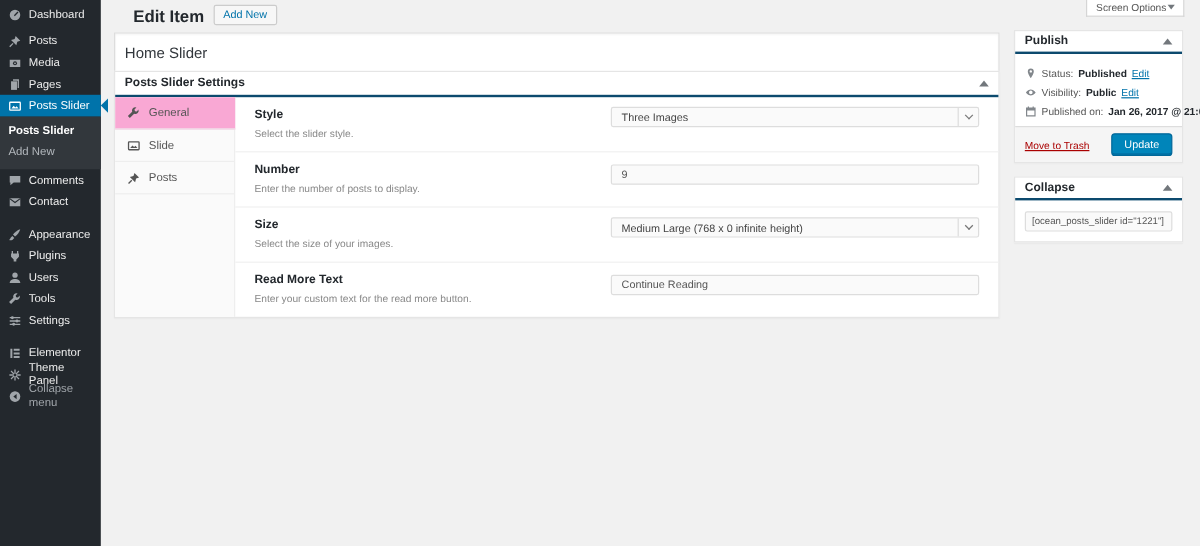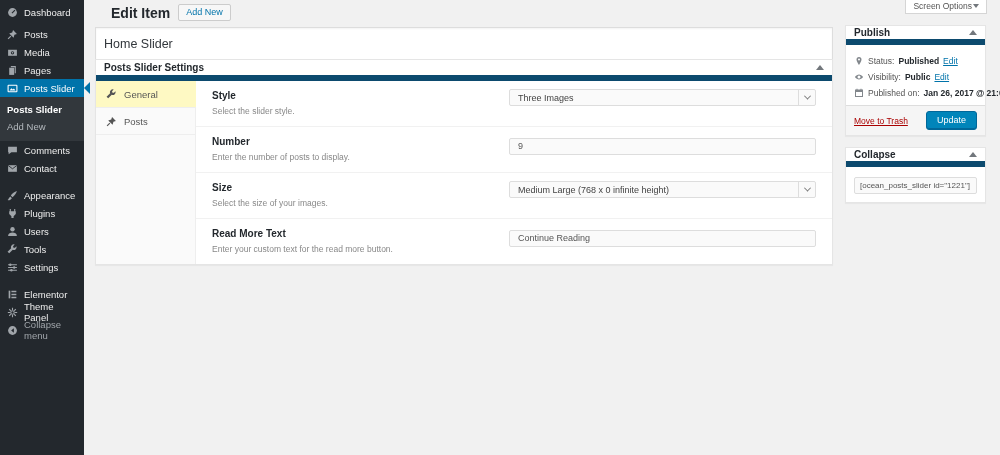--- a/index.html
+++ b/index.html
@@ -32,34 +32,34 @@
   .page-header { position:absolute; left:95px; top:4px; display:flex; align-items:center; gap:8px;padding-left:16px; }
   .page-title { font-size:14px; font-weight:600; color:#23282d; }
   .add-new-btn { font-size:9px; color:#0073aa; background:#f7f7f7; border:1px solid #ccc; border-radius:2px;
        padding:2px 7px 3px; cursor:pointer; white-space:nowrap; }
 
   .title-input { position:absolute; left:95px; top:27px; width:738px; height:22px; border:1px solid #ddd; background:#fff;
        font-family:inherit; font-size:12.5px; color:#32373c; padding:16px 8px; box-shadow:inset 0 1px 2px rgba(0,0,0,.05); }
 
   
   .metabox { position:absolute; background:#fff; border:1px solid #e5e5e5; box-shadow:0 1px 1px rgba(0,0,0,.04); }
-  .mb-header { display:flex; align-items:center; justify-content:space-between; padding:0 8px; border-bottom:6px solid #0c4a6e;text-align:center; }
+  .mb-header { display:flex; align-items:center; justify-content:space-between; padding:0 8px; border-bottom:2px solid #0c4a6e;text-align:center; }
   .mb-title { font-size:10px; font-weight:bold; color:#23282d; }
   .toggle-up { width:0; height:0; border-left:4px solid transparent; border-right:4px solid transparent; border-bottom:5px solid #72777c; cursor:pointer; }
 
   
   .settings-box { left:95px; top:59px; width:738px; }
   .settings-box .mb-header { height:21px; }
   .sb-body { display:flex; align-items:stretch; }
   .tabs { width:100px; flex:0 0 100px; background:#fafafa; border-right:1px solid #eee; }
   .tab { display:flex; align-items:center; gap:7px; height:27px; padding:0 10px; border-bottom:1px solid #eee;
        font-size:9.5px; color:#555; cursor:pointer; }
   .tab .ti { width:11px; height:11px; color:#555; display:flex; align-items:center; }
   .tab svg { width:11px; height:11px; display:block; }
-  .tab.active { background:#fef9c3; margin-right:-1px; }
+  .tab.active { background:#f9a8d4; margin-right:-1px; }
   .fields { flex:1; }
   .field-row { position:relative; min-height:40px; padding:9px 16px 10px; border-bottom:1px solid #f1f1f1; }
   .field-row:last-child { border-bottom:none; }
   .f-label { font-size:10px; font-weight:600; color:#23282d; }
   .f-desc { font-size:8.5px; color:#888; margin-top:5px; }
   .f-control { position:absolute; top:8px; right:16px; width:307px; }
   .sel { display:flex; align-items:center; height:17px; background:#fafafa; border:1px solid #ddd; border-radius:2px;
        font-size:9px; color:#444; cursor:pointer; }
   .sel-text { flex:1; padding:0 8px; white-space:nowrap; overflow:hidden; }
   .sel-arrow { flex:0 0 17px; height:100%; border-left:1px solid #ddd; display:flex; align-items:center; justify-content:center; }
@@ -260,20 +260,29 @@
           <span class="ti">
             <svg viewBox="0 0 20 20">
                 <path d="M17 4a5 5 0 01-6.5 6.5L4 17l-3-3 6.5-6.5A5 5 0 0114 1l-3 3 .8 2.7L14.5 7z" fill="currentColor"></path>
               </svg>
           </span>
           <span>General</span>
         </div>
         <div class="tab">
           <span class="ti">
             <svg viewBox="0 0 20 20">
+                <rect x="2" y="4" width="16" height="12" rx="1" fill="none" stroke="currentColor" stroke-width="2"></rect>
+                <path d="M4.5 13.5l3.5-4 2.5 2.5 2-2 3 3.5z" fill="currentColor"></path>
+              </svg>
+          </span>
+          <span>Slide</span>
+        </div>
+        <div class="tab">
+          <span class="ti">
+            <svg viewBox="0 0 20 20">
                 <path d="M11 2l7 7-4.5 1.5L12 16 4 8l5.5-1.5z" fill="currentColor"></path>
                 <path d="M7 13l-5 5" stroke="currentColor" stroke-width="2" fill="none"></path>
               </svg>
           </span>
           <span>Posts</span>
         </div>
       </div>
       <div class="fields">
         <div class="field-row">
           <div class="f-label">Style</div>

